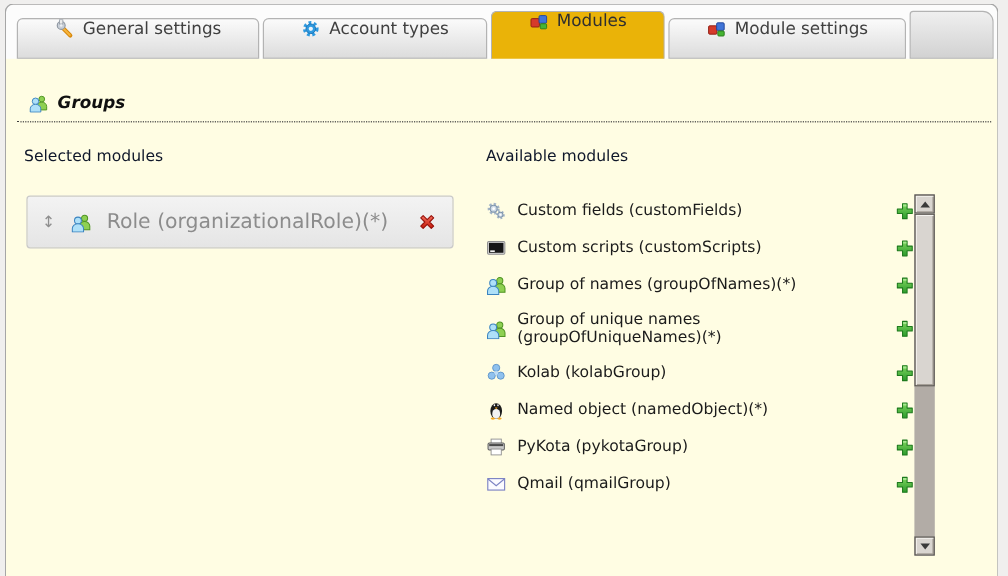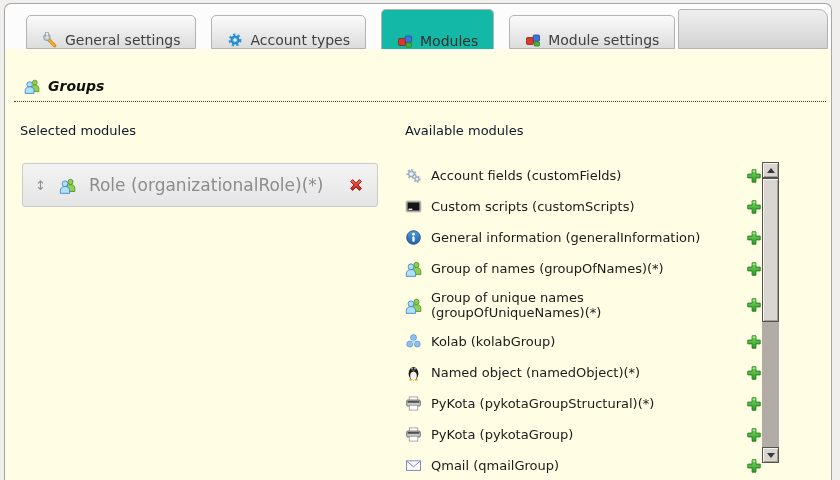--- a/index.html
+++ b/index.html
@@ -19,28 +19,28 @@
   .panel-cream{
     position:absolute;left:0;right:0;top:45px;bottom:0;
     background:#fffde3;
   }
   
   .tabbar{
     position:absolute;left:14px;top:9px;width:814px;height:40px;
     display:flex;align-items:flex-end;z-index:3;
   }
   .tab{
-    box-sizing:border-box;height:34px;display:flex;align-items:flex-end;gap:7px;
-    padding:0 15px;margin-right:3px;
+    box-sizing:border-box;height:34px;display:flex;align-items:flex-start;gap:7px;
+    padding:0 31px;margin-right:3px;
     background:linear-gradient(#fbfbfb,#dcdcdc);
     border:1px solid #b3b3b3;border-radius:5px 5px 0 0;
-    font-size:14px;color:#404040;white-space:nowrap;cursor:pointer;margin-left:12px;
+    font-size:14px;color:#404040;white-space:nowrap;cursor:pointer;
   }
   .tab.active{
-    height:40px;background:#14b8a6;border-bottom:none;
+    height:40px;background:#eab308;border-bottom:none;
     color:#2f2f2f;z-index:4;
   }
   .tab-filler{
     flex:1;height:40px;box-sizing:border-box;align-self:flex-start;
     background:linear-gradient(#efefef,#d2d2d2);
     border:1px solid #b3b3b3;border-radius:3px 9px 0 0;
   }
   .tab-icon{width:16px;height:16px;flex-shrink:0;}
   
   .section-head{
@@ -253,45 +253,36 @@
   <svg class="del-btn" viewBox="0 0 16 16">
       <use href="#i-delete-x" xlink:href="#i-delete-x"></use>
     </svg>
 </div>
 
 <div class="avail-list">
   <div class="mod-row">
     <svg class="mod-icon" viewBox="0 0 16 16">
         <use href="#i-gears" xlink:href="#i-gears"></use>
       </svg>
-    <span class="mod-text">Account fields (customFields)</span>
+    <span class="mod-text">Custom fields (customFields)</span>
     <svg class="plus-btn" viewBox="0 0 16 16">
         <use href="#i-plus" xlink:href="#i-plus"></use>
       </svg>
   </div>
 
   <div class="mod-row">
     <svg class="mod-icon" viewBox="0 0 16 16">
         <use href="#i-terminal" xlink:href="#i-terminal"></use>
       </svg>
     <span class="mod-text">Custom scripts (customScripts)</span>
     <svg class="plus-btn" viewBox="0 0 16 16">
         <use href="#i-plus" xlink:href="#i-plus"></use>
       </svg>
   </div>
 
-  <div class="mod-row">
-    <svg class="mod-icon" viewBox="0 0 16 16">
-        <use href="#i-info" xlink:href="#i-info"></use>
-      </svg>
-    <span class="mod-text">General information (generalInformation)</span>
-    <svg class="plus-btn" viewBox="0 0 16 16">
-        <use href="#i-plus" xlink:href="#i-plus"></use>
-      </svg>
-  </div>
 
   <div class="mod-row">
     <svg class="mod-icon" viewBox="0 0 16 16">
         <use href="#i-group" xlink:href="#i-group"></use>
       </svg>
     <span class="mod-text">Group of names (groupOfNames)(*)</span>
     <svg class="plus-btn" viewBox="0 0 16 16">
         <use href="#i-plus" xlink:href="#i-plus"></use>
       </svg>
   </div>
@@ -319,29 +310,20 @@
   <div class="mod-row">
     <svg class="mod-icon" viewBox="0 0 16 16">
         <use href="#i-penguin" xlink:href="#i-penguin"></use>
       </svg>
     <span class="mod-text">Named object (namedObject)(*)</span>
     <svg class="plus-btn" viewBox="0 0 16 16">
         <use href="#i-plus" xlink:href="#i-plus"></use>
       </svg>
   </div>
 
-  <div class="mod-row">
-    <svg class="mod-icon" viewBox="0 0 16 16">
-        <use href="#i-printer" xlink:href="#i-printer"></use>
-      </svg>
-    <span class="mod-text">PyKota (pykotaGroupStructural)(*)</span>
-    <svg class="plus-btn" viewBox="0 0 16 16">
-        <use href="#i-plus" xlink:href="#i-plus"></use>
-      </svg>
-  </div>
 
   <div class="mod-row">
     <svg class="mod-icon" viewBox="0 0 16 16">
         <use href="#i-printer" xlink:href="#i-printer"></use>
       </svg>
     <span class="mod-text">PyKota (pykotaGroup)</span>
     <svg class="plus-btn" viewBox="0 0 16 16">
         <use href="#i-plus" xlink:href="#i-plus"></use>
       </svg>
   </div>

